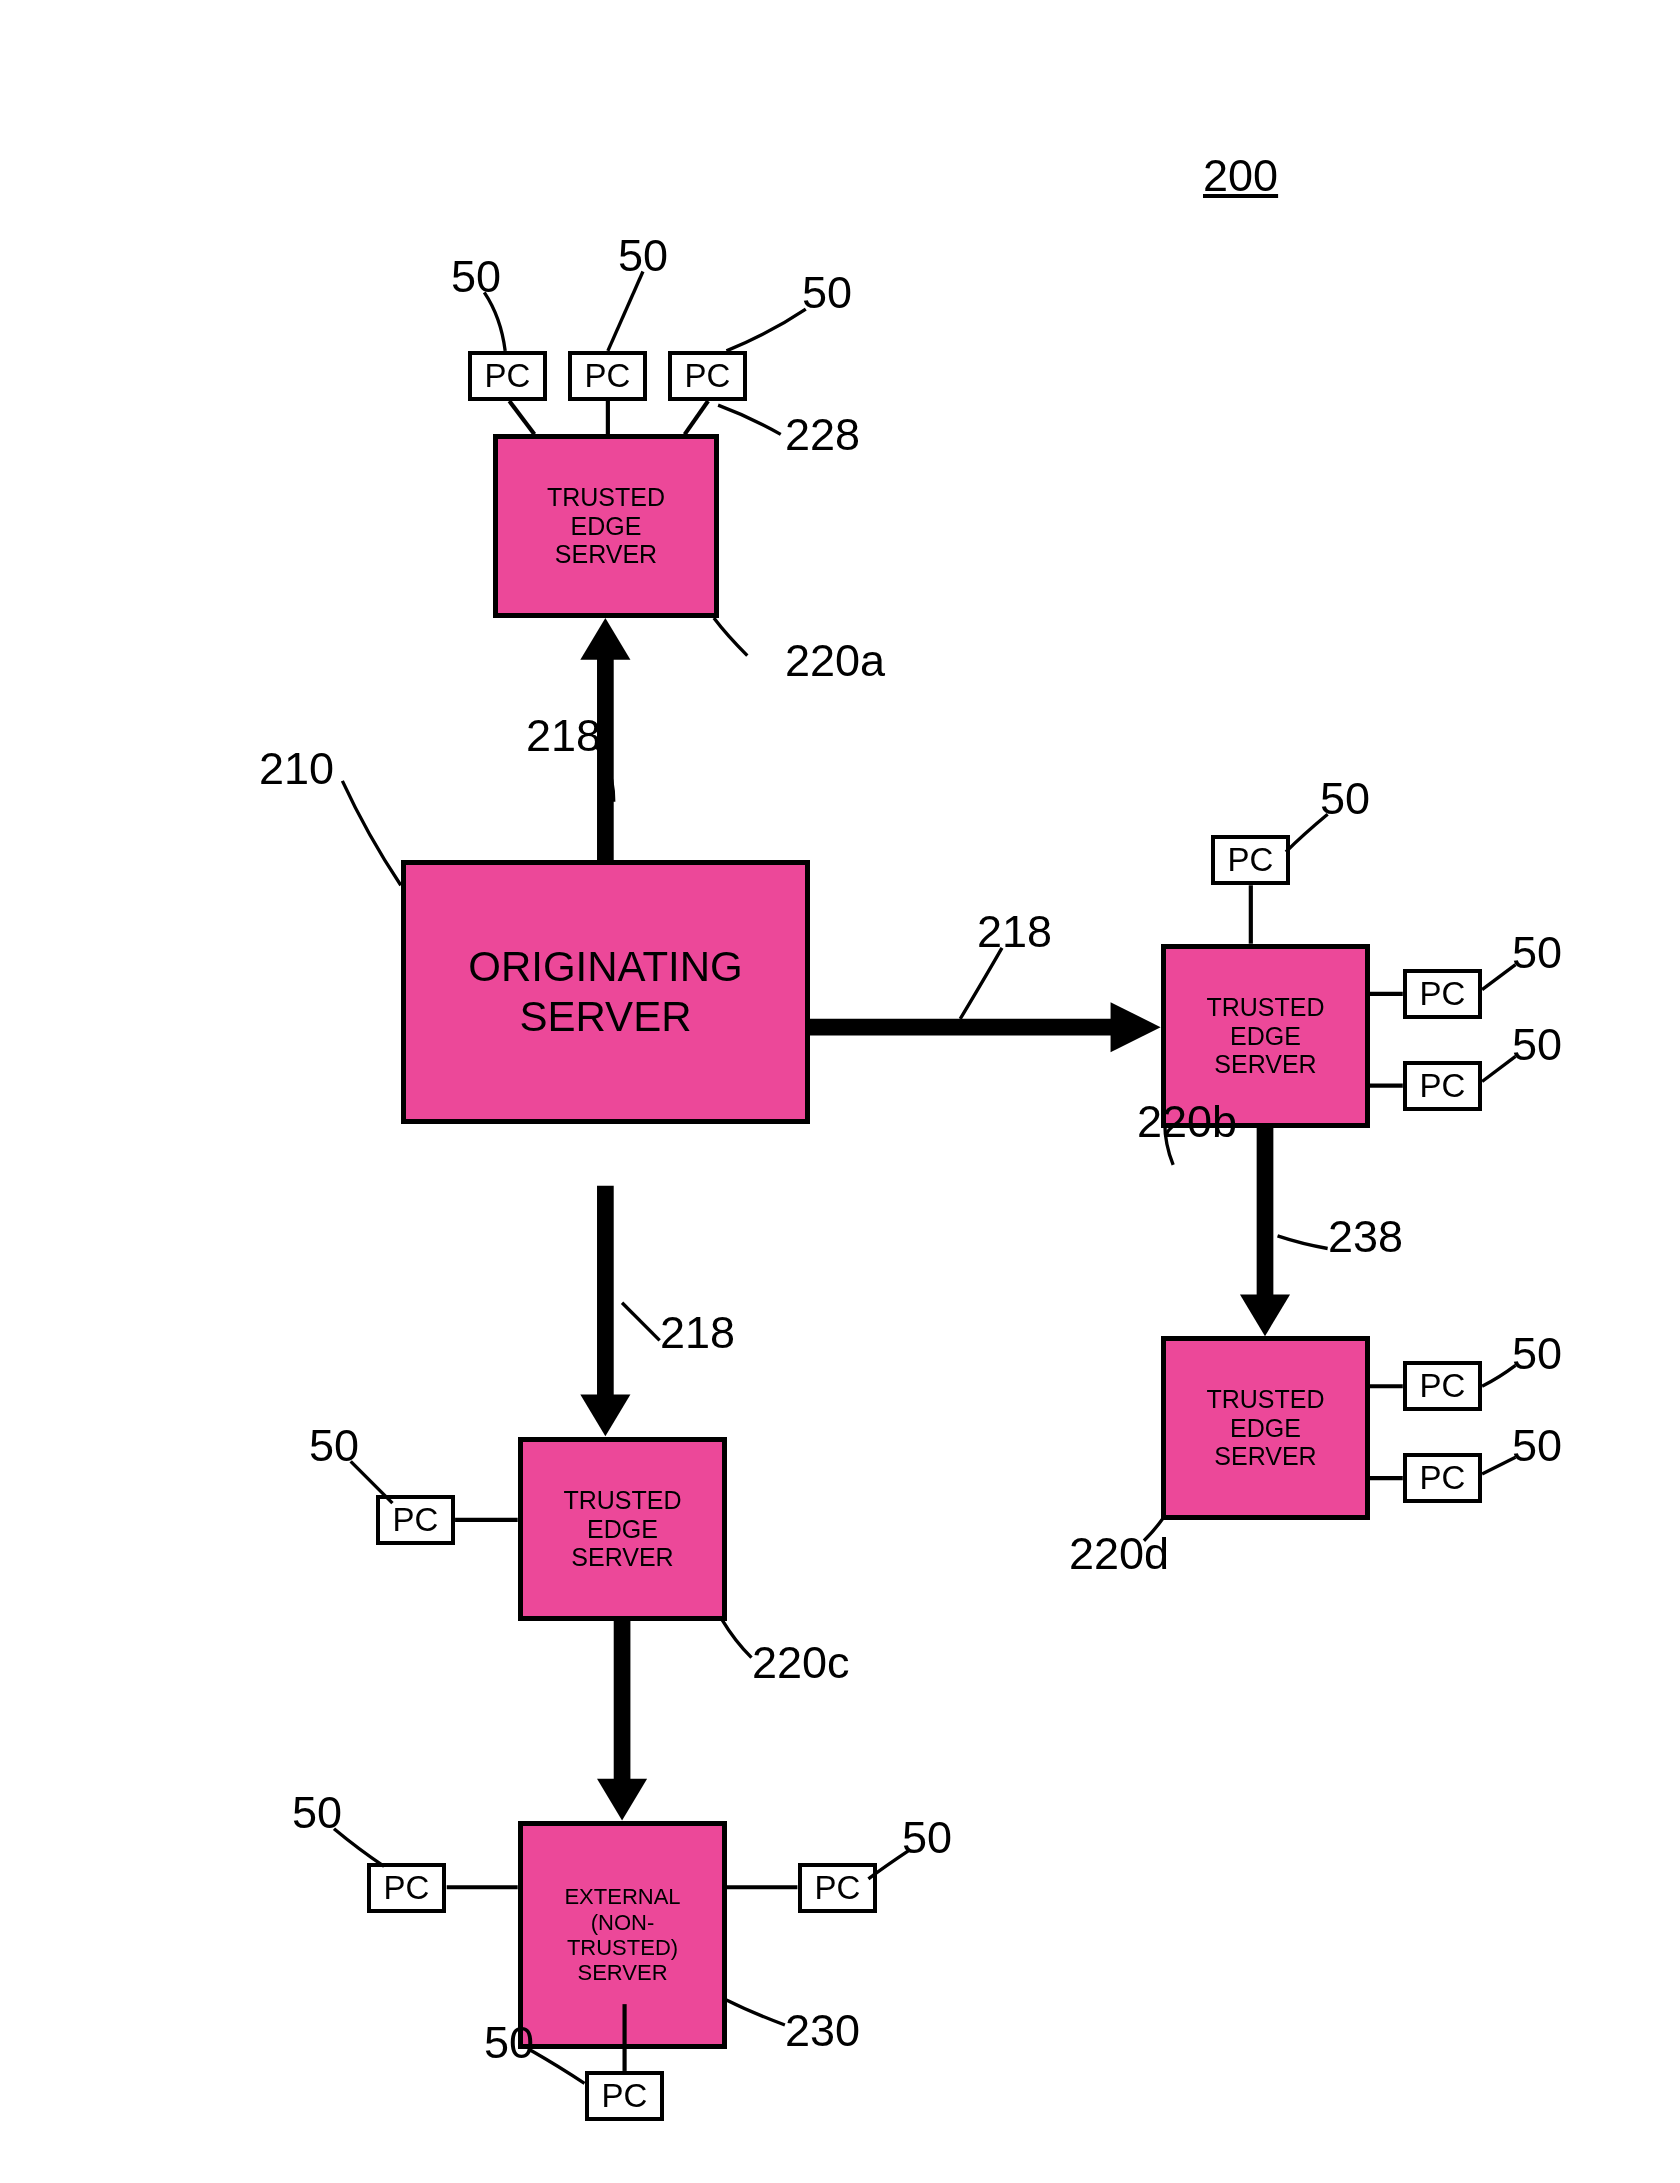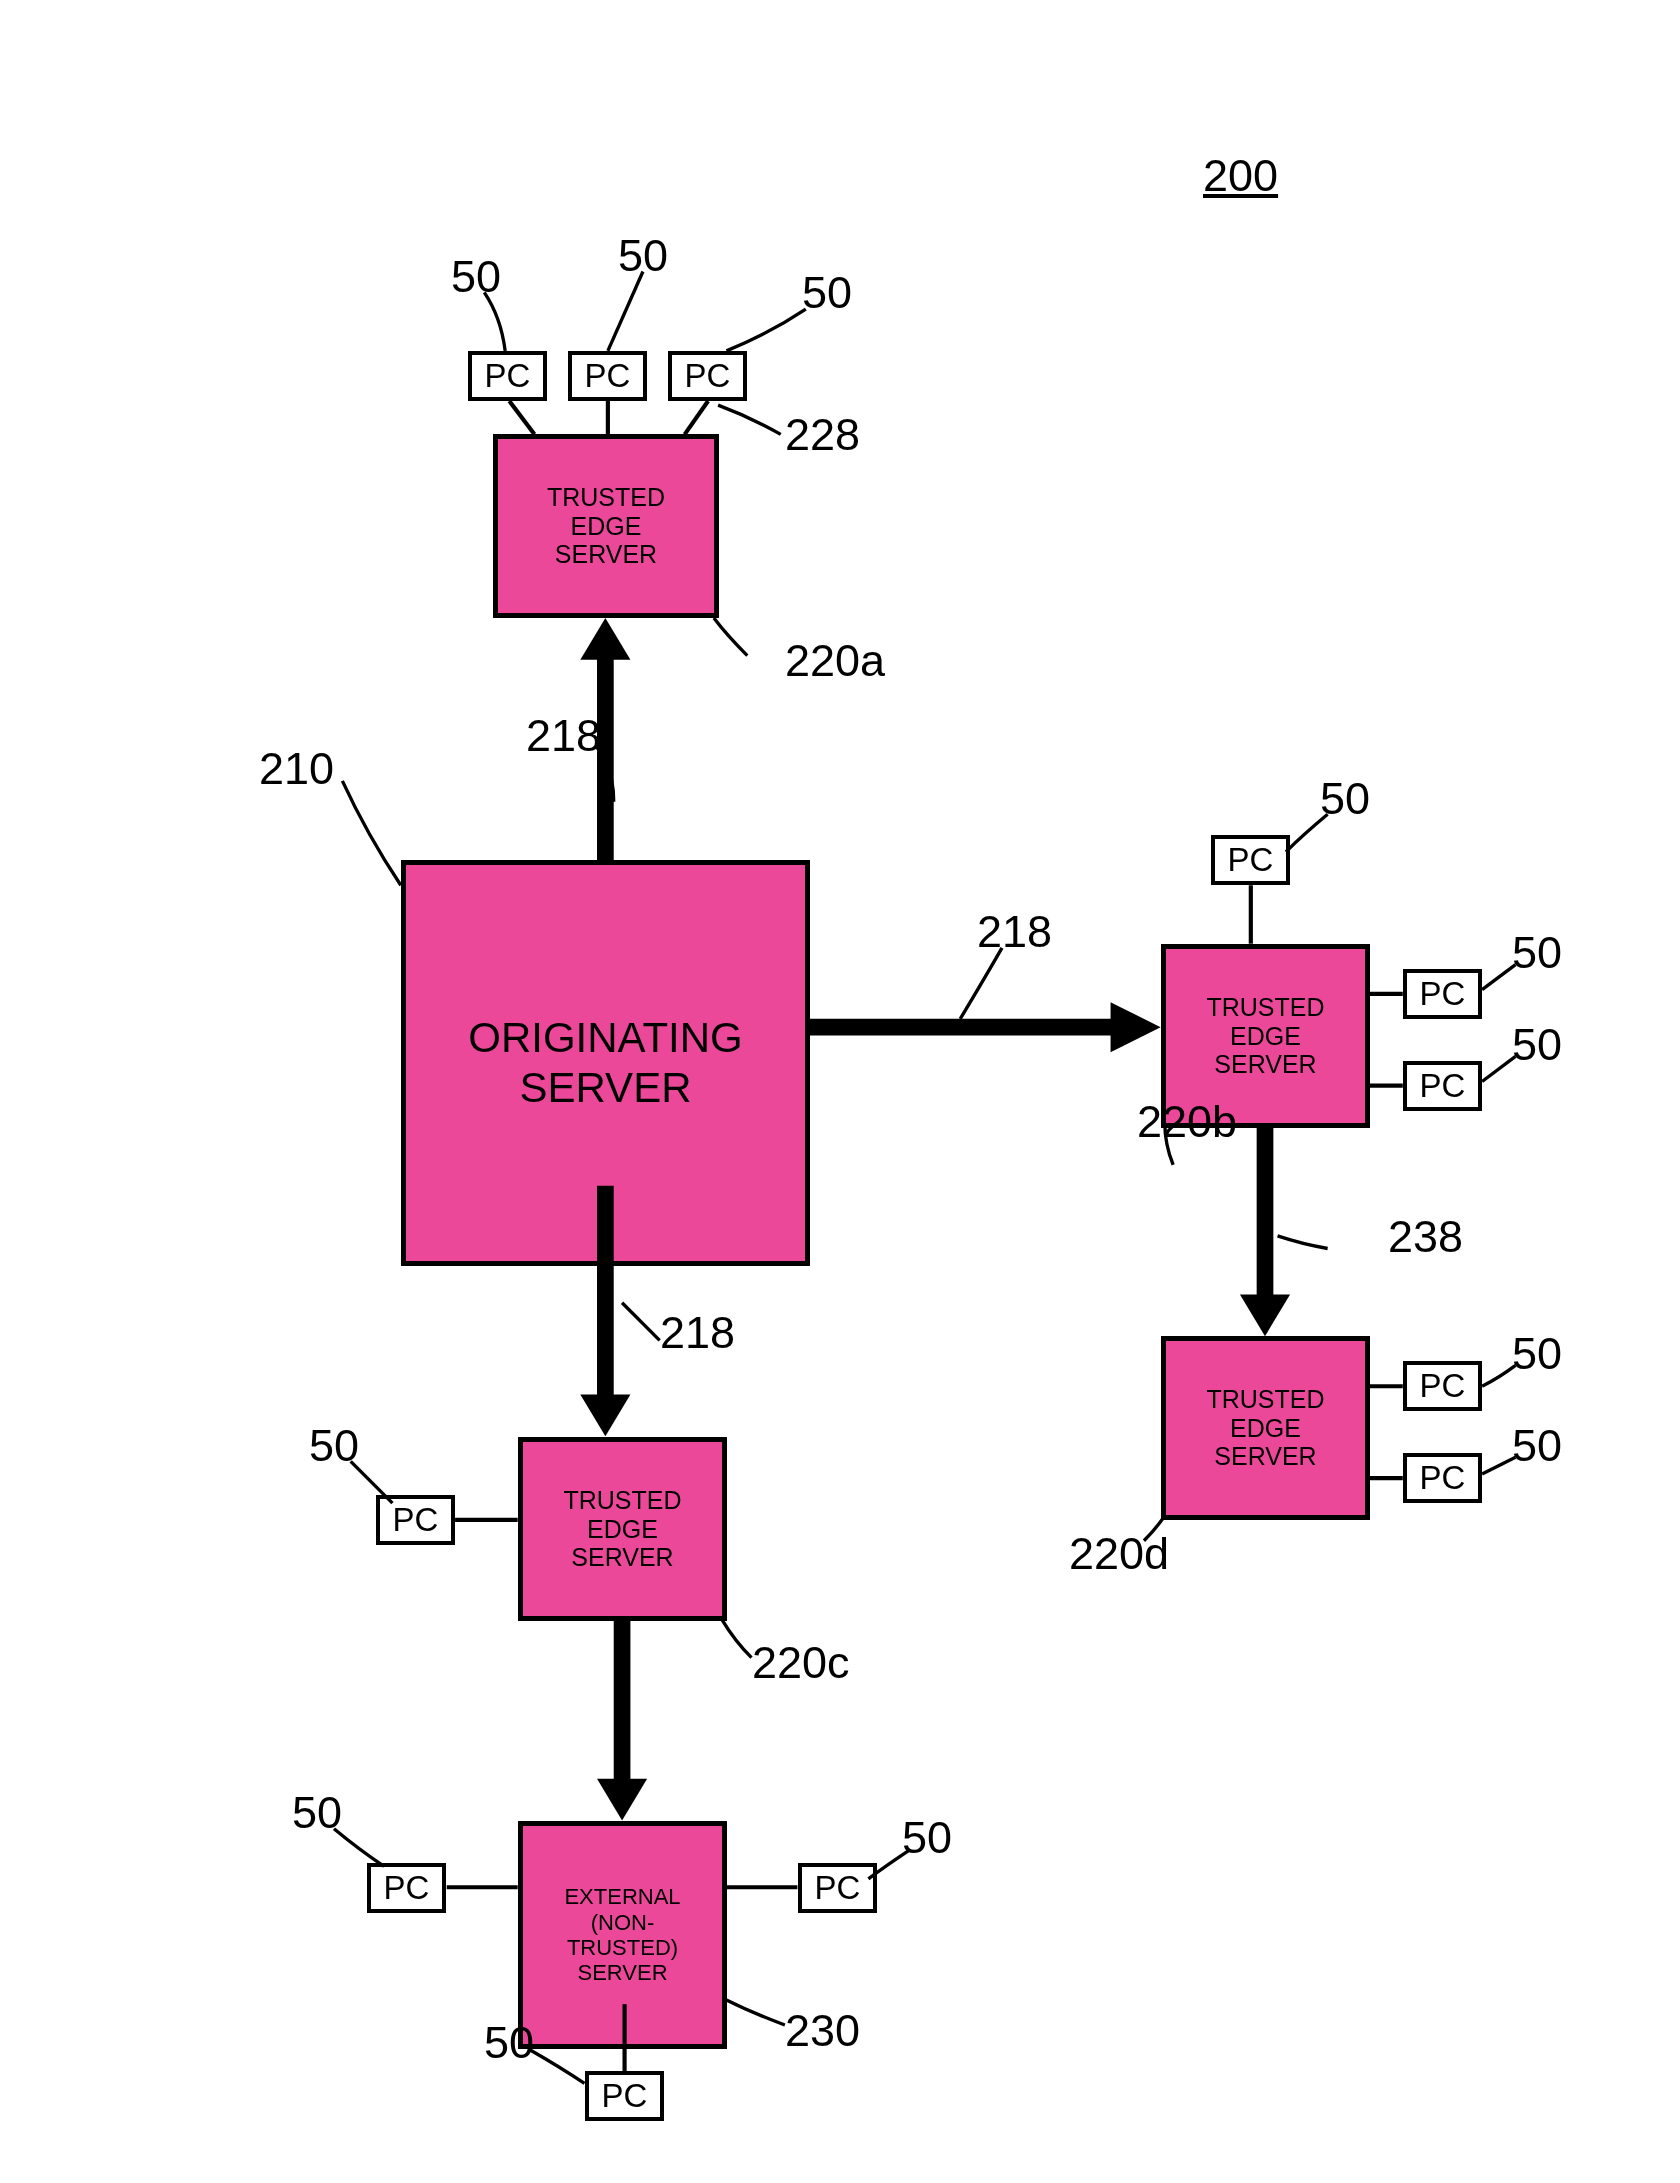--- a/index.html
+++ b/index.html
@@ -57,21 +57,21 @@
     pointer-events: none;
   }
 </style>
 </head>
 <body>
 
 <div class="canvas">
 
   <div class="ref-num underline" style="left:1203px; top:150px;">200</div>
 
-  <div class="box" style="left:401px; top:860px; width:409px; height:406px;">
+  <div class="box" style="left:401px; top:860px; width:409px; height:264px;">
     <div class="orig-label">ORIGINATING<br>SERVER</div>
   </div>
   <div class="ref-num" style="left:259px; top:743px;">210</div>
 
   <div class="box" style="left:493px; top:434px; width:226px; height:184px;">
     <div class="edge-label">TRUSTED<br>EDGE<br>SERVER</div>
   </div>
   <div class="ref-num" style="left:785px; top:635px;text-align:right;">220a</div>
 
   <div class="pc-box" style="left:468px; top:351px; width:79px; height:50px;">PC</div>
@@ -127,21 +127,21 @@
   <div class="pc-box" style="left:798px; top:1863px; width:79px; height:50px;">PC</div>
   <div class="ref-num" style="left:902px; top:1812px;">50</div>
 
   <div class="pc-box" style="left:585px; top:2071px; width:79px; height:50px;">PC</div>
   <div class="ref-num" style="left:484px; top:2017px;">50</div>
 
   <div class="ref-num" style="left:526px; top:710px;">218</div>
   <div class="ref-num" style="left:977px; top:906px;">218</div>
   <div class="ref-num" style="left:660px; top:1307px;">218</div>
   <div class="ref-num" style="left:785px; top:409px;">228</div>
-  <div class="ref-num" style="left:1388px; top:1211px;">238</div>
+  <div class="ref-num" style="left:1328px; top:1211px;">238</div>
 
   <svg class="overlay" viewBox="0 0 2012 2614">
     <defs>
       <marker id="arrowhead" markerWidth="12" markerHeight="12" refX="8" refY="6" orient="auto" markerUnits="userSpaceOnUse">
         <path d="M0,0 L12,6 L0,12 Z" fill="#000"></path>
       </marker>
     </defs>
 
     <g>
       <line x1="725" y1="1030" x2="725" y2="770" stroke="#000" stroke-width="20"></line>

